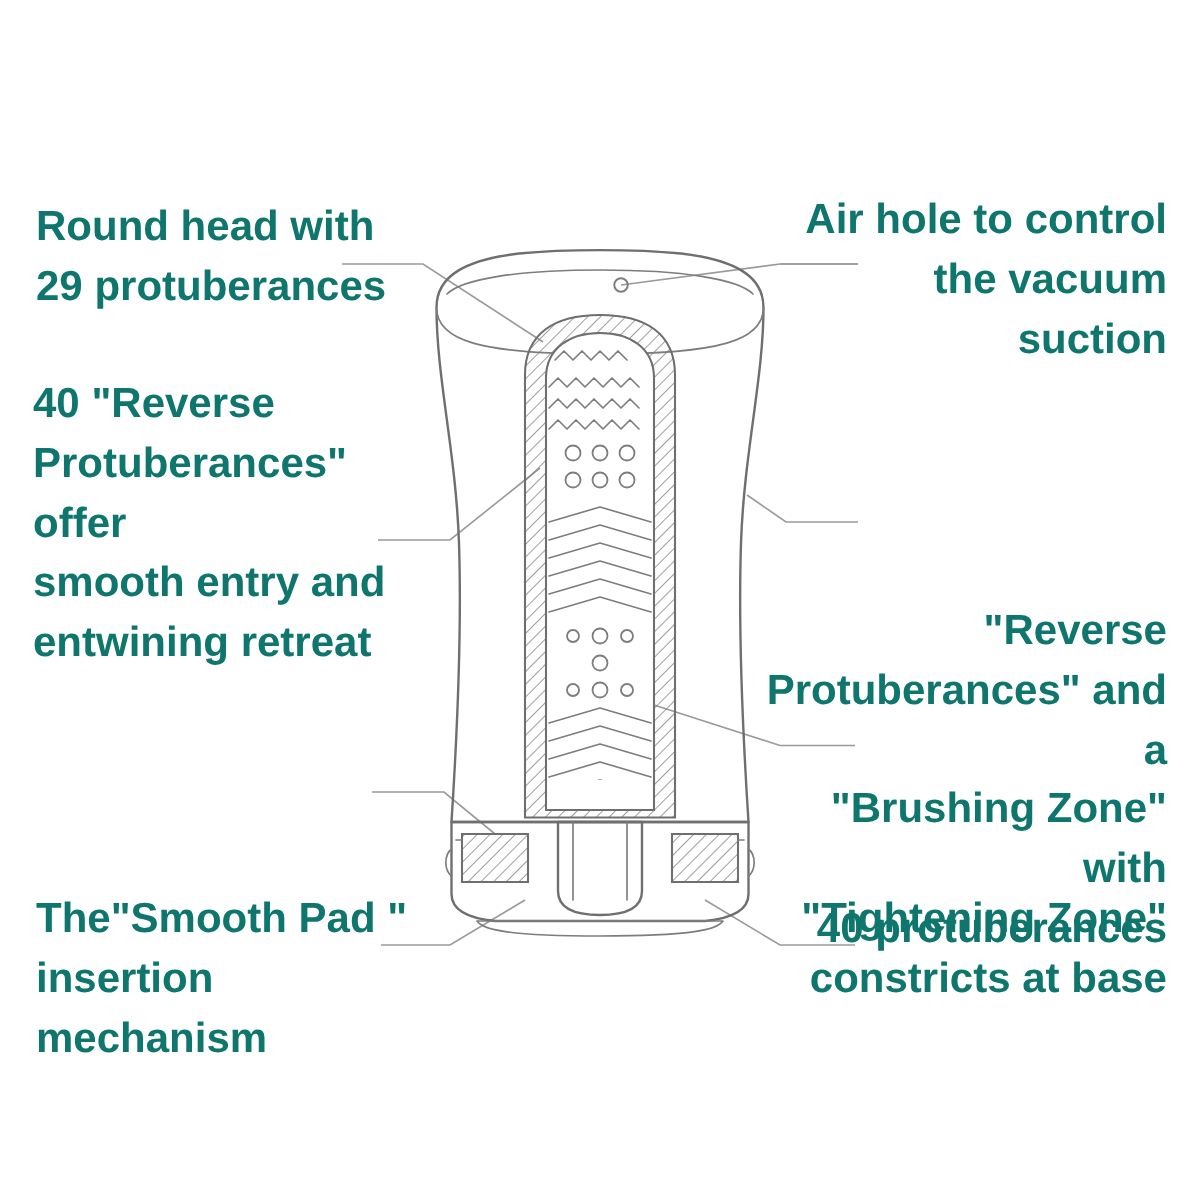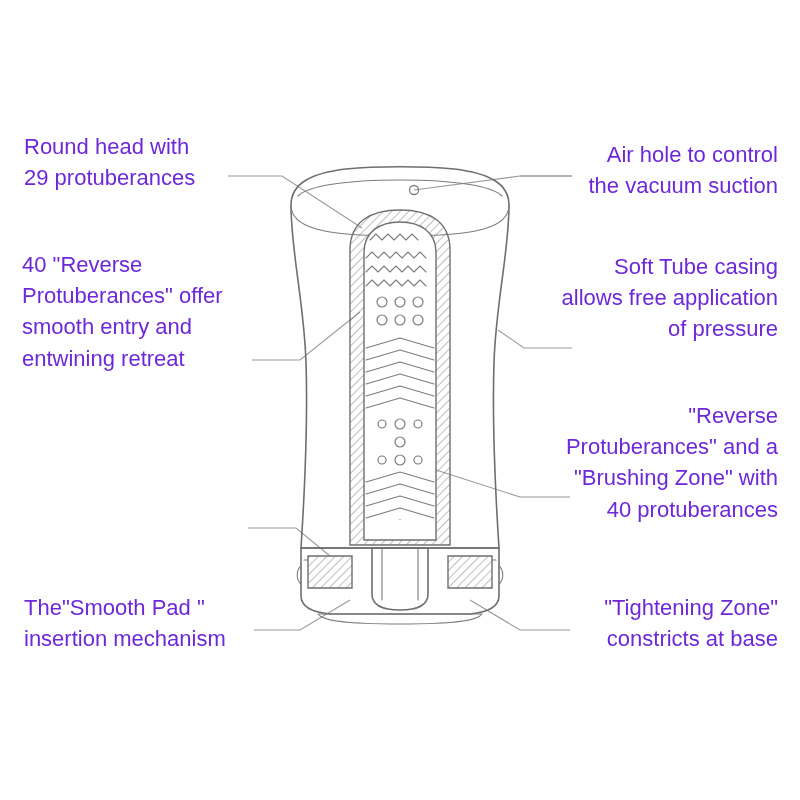--- a/index.html
+++ b/index.html
@@ -17,36 +17,37 @@
   }
   #diagram-root {
     position: absolute;
     left: 0;
     top: 0;
     width: 800px;
     height: 800px;
   }
   .callout {
     position: absolute;
-    font-size: 22px;
+    font-size: 28px;
     line-height: 1.42;
-    color: #6d28d9;
+    color: #0f766e;
     white-space: pre-line;
+    font-weight: bold;
   }
   .callout.left  { text-align: left; }
   .callout.right { text-align: right; }
 
   
   #c-round-head      { left: 24px;  top: 131px; width: 250px; }
   #c-reverse-prot    { left: 22px;  top: 249px; width: 260px; }
   #c-lubricant       { left: 24px;  top: 440px; width: 250px; }
   #c-smooth-pad      { left: 24px;  top: 592px; width: 260px; }
 
   
-  #c-air-hole        { right: 22px; top: 139px; width: 260px; }
+  #c-air-hole        { right: 22px; top: 126px; width: 260px; }
   #c-soft-tube       { right: 22px; top: 251px; width: 260px; }
   #c-brushing-zone   { right: 22px; top: 400px; width: 270px; }
   #c-tightening      { right: 22px; top: 592px; width: 250px; }
 
   svg { display: block; }
   .ln {
     fill: none;
     stroke: #9a9a9a;
     stroke-width: 1.1;
   }
@@ -211,23 +212,20 @@
 29 protuberances</div>
   <div class="callout left" id="c-reverse-prot">40 "Reverse
 Protuberances" offer
 smooth entry and
 entwining retreat</div>
   <div class="callout left" id="c-smooth-pad">The"Smooth Pad "
 insertion mechanism</div>
 
   <div class="callout right" id="c-air-hole">Air hole to control
 the vacuum suction</div>
-  <div class="callout right" id="c-soft-tube">Soft Tube casing
-allows free application
-of pressure</div>
   <div class="callout right" id="c-brushing-zone">"Reverse
 Protuberances" and a
 "Brushing Zone" with
 40 protuberances</div>
   <div class="callout right" id="c-tightening">"Tightening Zone"
 constricts at base</div>
 
 </div>
 
 </body></html>

